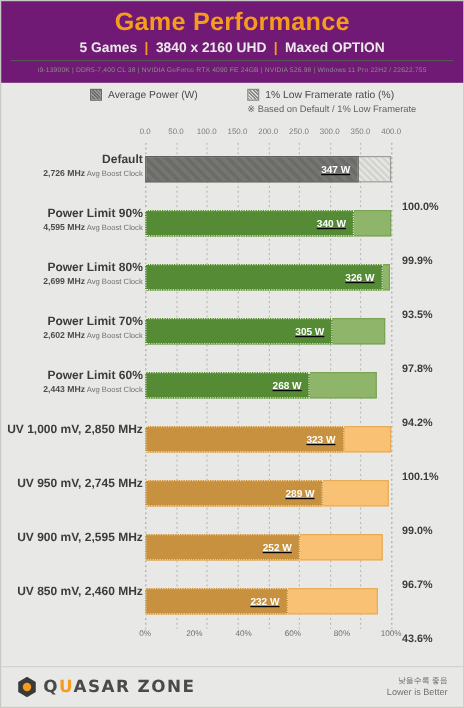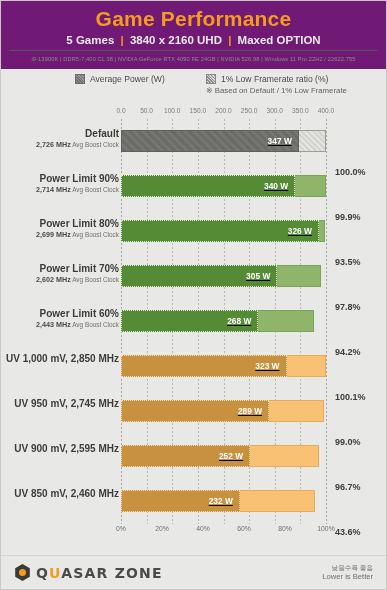--- a/index.html
+++ b/index.html
@@ -159,21 +159,21 @@
             <div class="bar-back back-default" style="width: 205px;"></div>
             <div class="bar-front front-default" style="width: 177.838px;">
               <span class="val">347 W</span>
             </div>
           </div>
           <div class="pct">100.0%</div>
         </div>
         <div class="row">
           <div class="labels">
             <div class="name">Power Limit 90%</div>
-            <div class="clock"><b>2,714 MHz</b> Avg Boost Clock</div>
+            <div class="clock"><b>4,595 MHz</b> Avg Boost Clock</div>
           </div>
           <div class="bars" style="width: 205px;">
             <div class="bar-back back-green" style="width: 204.795px;"></div>
             <div class="bar-front front-green" style="width: 174.25px;">
               <span class="val">340 W</span>
             </div>
           </div>
           <div class="pct">99.9%</div>
         </div>
         <div class="row">

